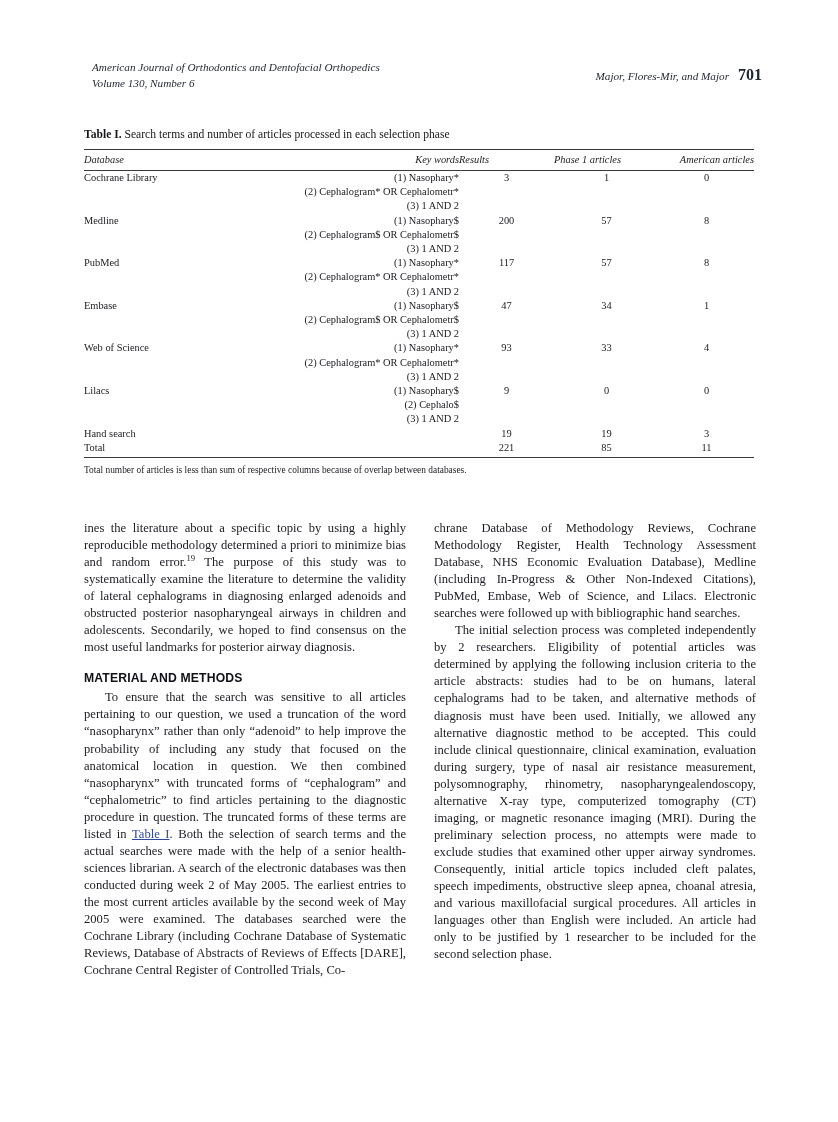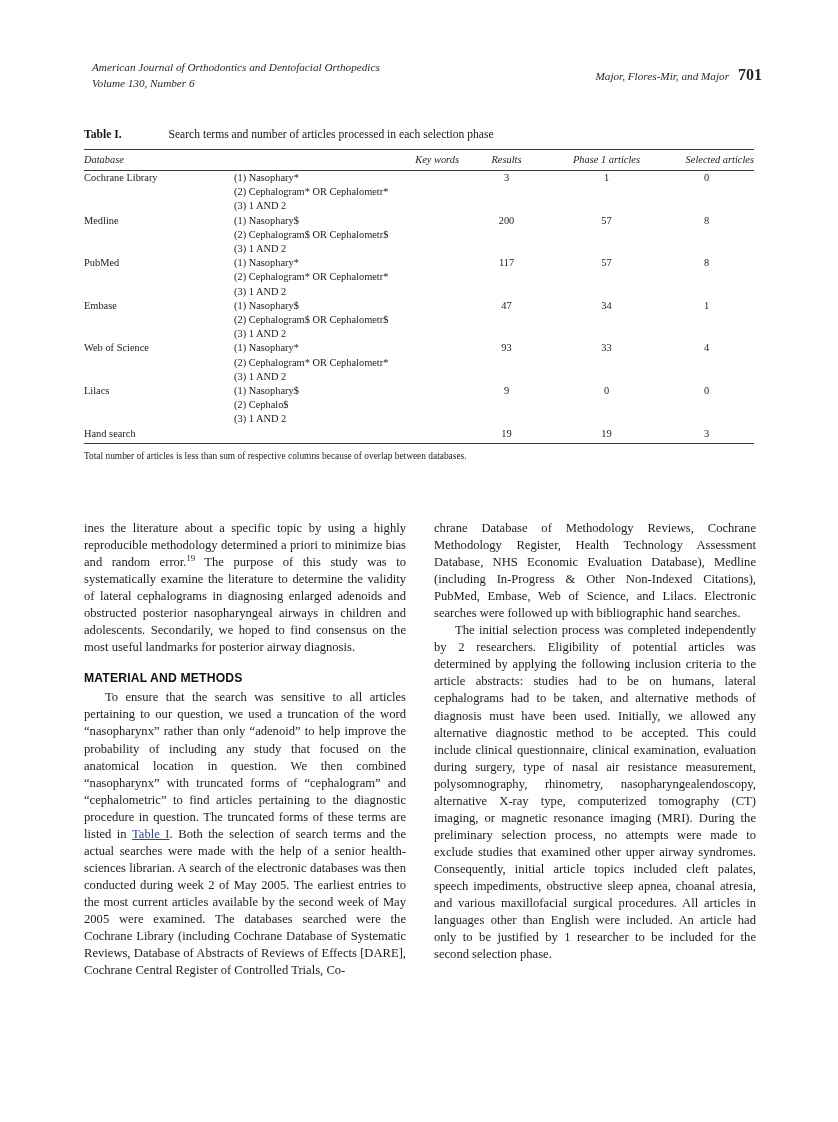--- a/index.html
+++ b/index.html
@@ -60,50 +60,49 @@
     font-size: 11.6px;
     line-height: 15px;
     margin-bottom: 7px;
     color: #16161c;
   }
   .table-caption .tbl-label {
     font-weight: bold;
   }
   .table-caption .tbl-text {
     font-weight: normal;
-    margin-left: 44px;
   }
   table.data {
     width: 100%;
     border-collapse: collapse;
     font-size: 10.4px;
     color: #1b1b22;
   }
   table.data thead th {
     font-style: italic;
     font-weight: normal;
     font-size: 10.4px;
     padding: 4px 0 5px 0;
     border-top: 1.4px solid #3a3a44;
     border-bottom: 1.1px solid #3a3a44;
     white-space: nowrap;
   }
   th.c-db { text-align: left; width: 150px; }
   th.c-kw { text-align: right; width: 225px; }
-  th.c-res { text-align: center; width: 95px; }
-  th.c-ph1 { text-align: center; width: 105px; }
+  th.c-res { text-align: left; width: 95px; }
+  th.c-ph1 { text-align: left; width: 105px; }
   th.c-sel { text-align: right; width: 95px; }
 
   table.data tbody td {
     vertical-align: top;
     padding: 0;
     line-height: 14.2px;
   }
   td.db   { text-align: left; padding-top: 5px; }
-  td.kw   { text-align: left; padding-top: 5px; padding-left: 18px;}
+  td.kw   { text-align: right; padding-top: 5px; padding-left: 18px;}
   td.num  { text-align: center; padding-top: 5px; }
   td.num.last { text-align: center; }
 
   .kw-line { display: block; white-space: nowrap; }
 
   tr.tight td { padding-top: 1px; }
   tr.total-row td { padding-bottom: 4px; }
 
   .rule-bottom {
     border-top: 1.4px solid #3a3a44;
@@ -174,21 +173,21 @@
       <span class="tbl-text">Search terms and number of articles processed in each selection phase</span>
     </div>
 
     <table class="data">
       <thead>
         <tr>
           <th class="c-db">Database</th>
           <th class="c-kw">Key words</th>
           <th class="c-res">Results</th>
           <th class="c-ph1">Phase 1 articles</th>
-          <th class="c-sel">Selected articles</th>
+          <th class="c-sel">American articles</th>
         </tr>
       </thead>
       <tbody id="table-body">
           <tr>
             <td class="db">Cochrane Library</td>
             <td class="kw">
               <span class="kw-line">(1) Nasophary*</span>
               <span class="kw-line">(2) Cephalogram* OR Cephalometr*</span>
               <span class="kw-line">(3) 1 AND 2</span>
             </td>
@@ -251,20 +250,27 @@
             <td class="num">0</td>
             <td class="num last">0</td>
           </tr>
           <tr class="tight">
             <td class="db">Hand search</td>
             <td class="kw"></td>
             <td class="num">19</td>
             <td class="num">19</td>
             <td class="num last">3</td>
           </tr>
+          <tr class="tight total-row">
+            <td class="db">Total</td>
+            <td class="kw"></td>
+            <td class="num">221</td>
+            <td class="num">85</td>
+            <td class="num last">11</td>
+          </tr>
         </tbody>
     </table>
 
     <div class="rule-bottom"></div>
     <div class="table-note">Total number of articles is less than sum of respective columns because of overlap between databases.</div>
   </div>
 
   <div class="columns">
 
     <div class="col">

